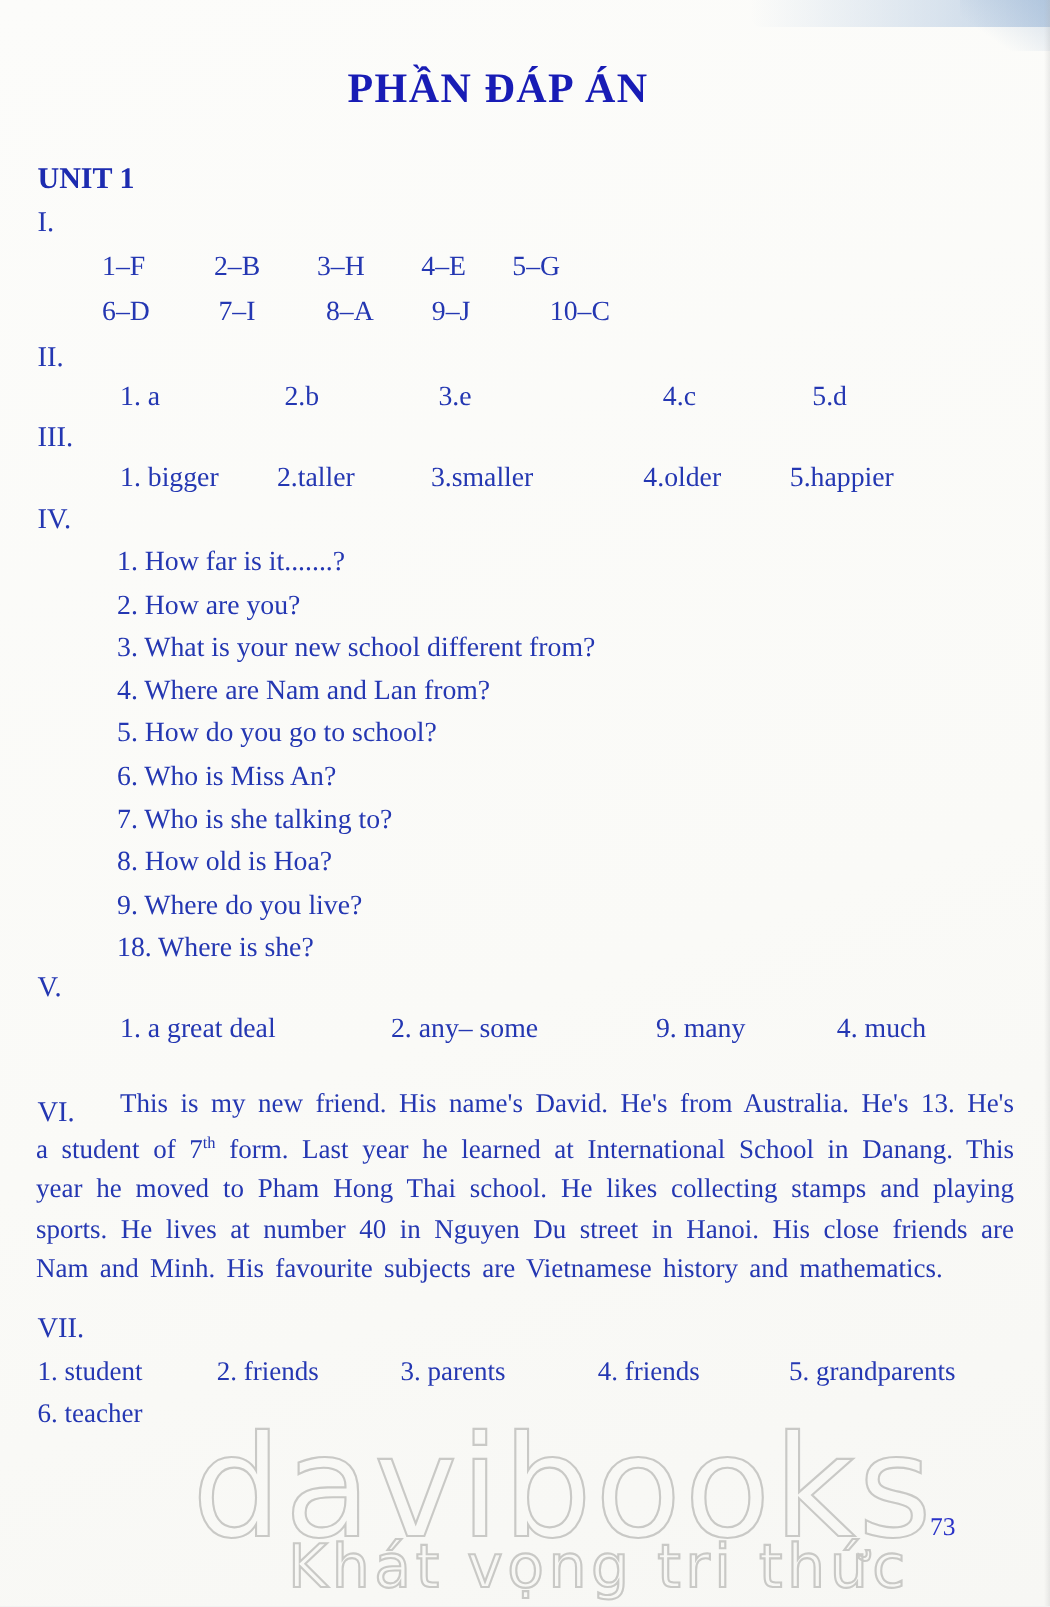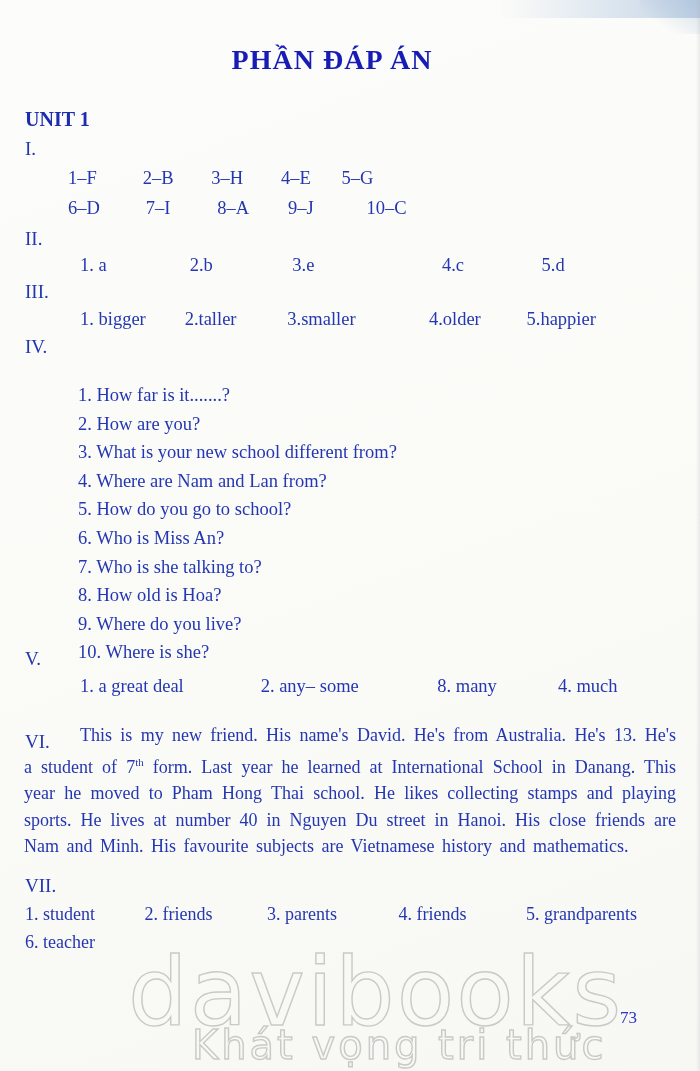--- a/index.html
+++ b/index.html
@@ -19,21 +19,21 @@
     text-align:center;
     font-size:28px; font-weight:bold; letter-spacing:1px;
     color:#181cb5;
   }
   .unit { top:108px; left:25px; font-size:20px; font-weight:bold; color:#1d2cb0;text-align:right; }
   .seclabel { left:25px; font-size:19px; }
   .row { font-size:18.5px; }
   .row span { display:inline-block; }
   .q-list {
     position:absolute; top:361px; left:78px;
-    font-size:18.5px; line-height:28.6px;margin-top:20px;
+    font-size:18.5px; line-height:28.6px;
   }
   .para {
     position:absolute; top:722px; left:24px; width:652px;
     font-size:18px; line-height:26.5px;
     text-align:justify; text-indent:56px; word-spacing:3px;
     margin:0; white-space:normal;
   }
   sup { font-size:11px; }
   
   .l1 { top:138px; } .l2 { top:228px; } .l3 { top:281px; }
@@ -135,28 +135,28 @@
   <div class="q-list">
     <div>1. How far is it.......?</div>
     <div>2. How are you?</div>
     <div>3. What is your new school different from?</div>
     <div>4. Where are Nam and Lan from?</div>
     <div>5. How do you go to school?</div>
     <div>6. Who is Miss An?</div>
     <div>7. Who is she talking to?</div>
     <div>8. How old is Hoa?</div>
     <div>9. Where do you live?</div>
-    <div>10. Where is she?</div>
+    <div>18. Where is she?</div>
   </div>
 
   <div class="abs seclabel l5">V.</div>
   <div class="abs row r5">
     <span class="c0">1. a great deal</span>
     <span class="c1">2. any– some</span>
-    <span class="c2">8. many</span>
+    <span class="c2">9. many</span>
     <span class="c3">4. much</span>
   </div>
 
   <div class="abs seclabel l6">VI.</div>
   <p class="para"><span>This is my new friend. His name's David. He's from Australia. He's 13. He's a student of 7</span><sup>th</sup><span> form. Last year he learned at International School in Danang. This year he moved to Pham Hong Thai school. He likes collecting stamps and playing sports. He lives at number 40 in Nguyen Du street in Hanoi. His close friends are Nam and Minh. His favourite subjects are Vietnamese history and mathematics.</span></p>
 
   <div class="abs seclabel l7">VII.</div>
   <div class="abs row r7">
     <span class="c0">1. student</span>
     <span class="c1">2. friends</span>

